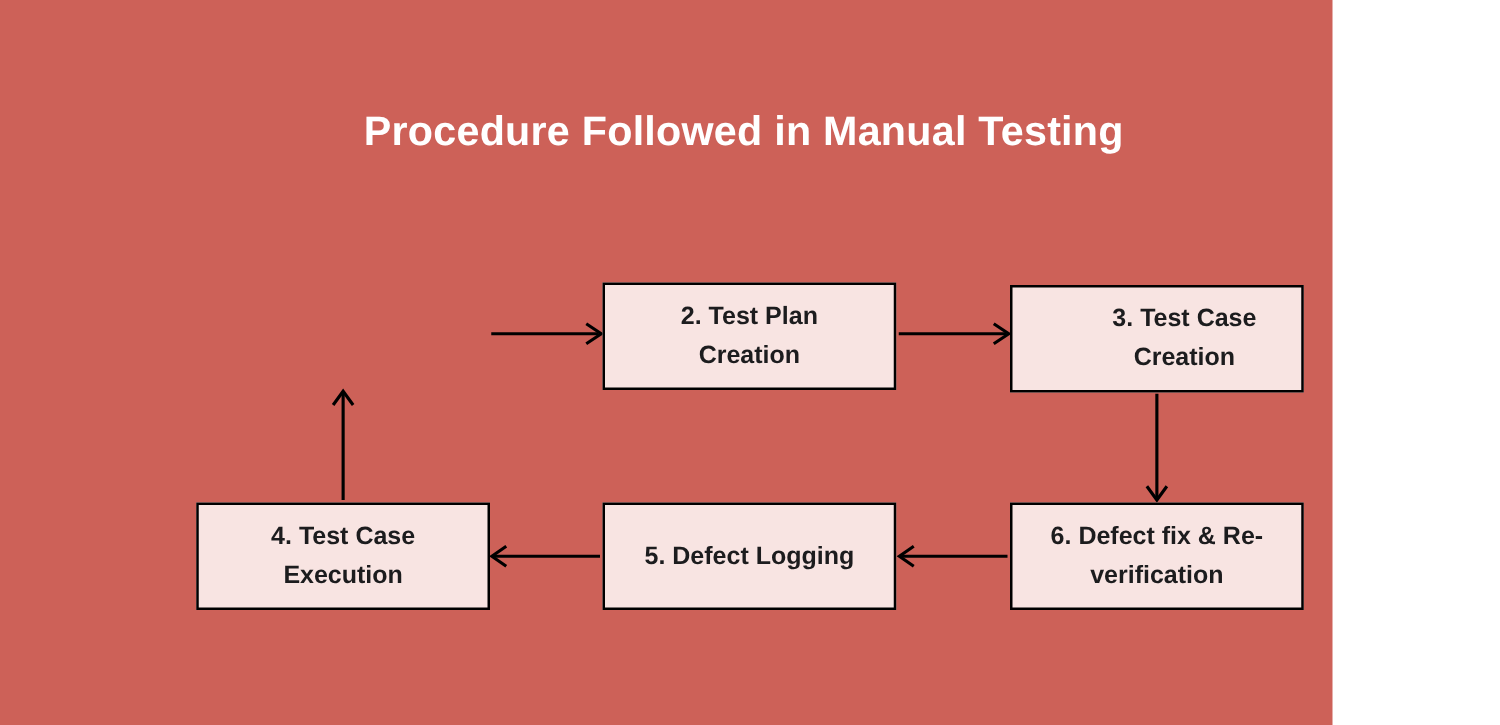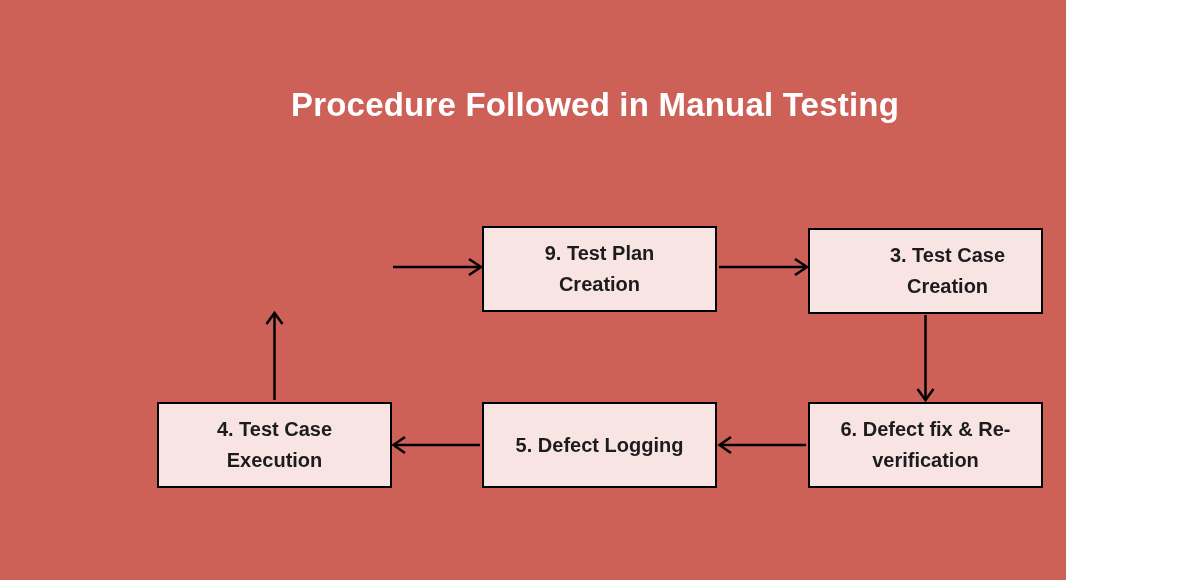--- a/index.html
+++ b/index.html
@@ -97,21 +97,21 @@
       <polyline points="405,437 393.5,445 405,453"></polyline>
     </g>
     <g>
       <line x1="274.5" y1="400" x2="274.5" y2="315"></line>
       <polyline points="266.5,324 274.5,313 282.5,324"></polyline>
     </g>
   </svg>
 
 
   <div class="step step-2">
-    <div class="step-label">9. Test Plan
+    <div class="step-label">2. Test Plan
 Creation</div>
   </div>
 
   <div class="step step-3">
     <div class="step-label">3. Test Case
 Creation</div>
   </div>
 
   <div class="step step-4">
     <div class="step-label">4. Test Case

